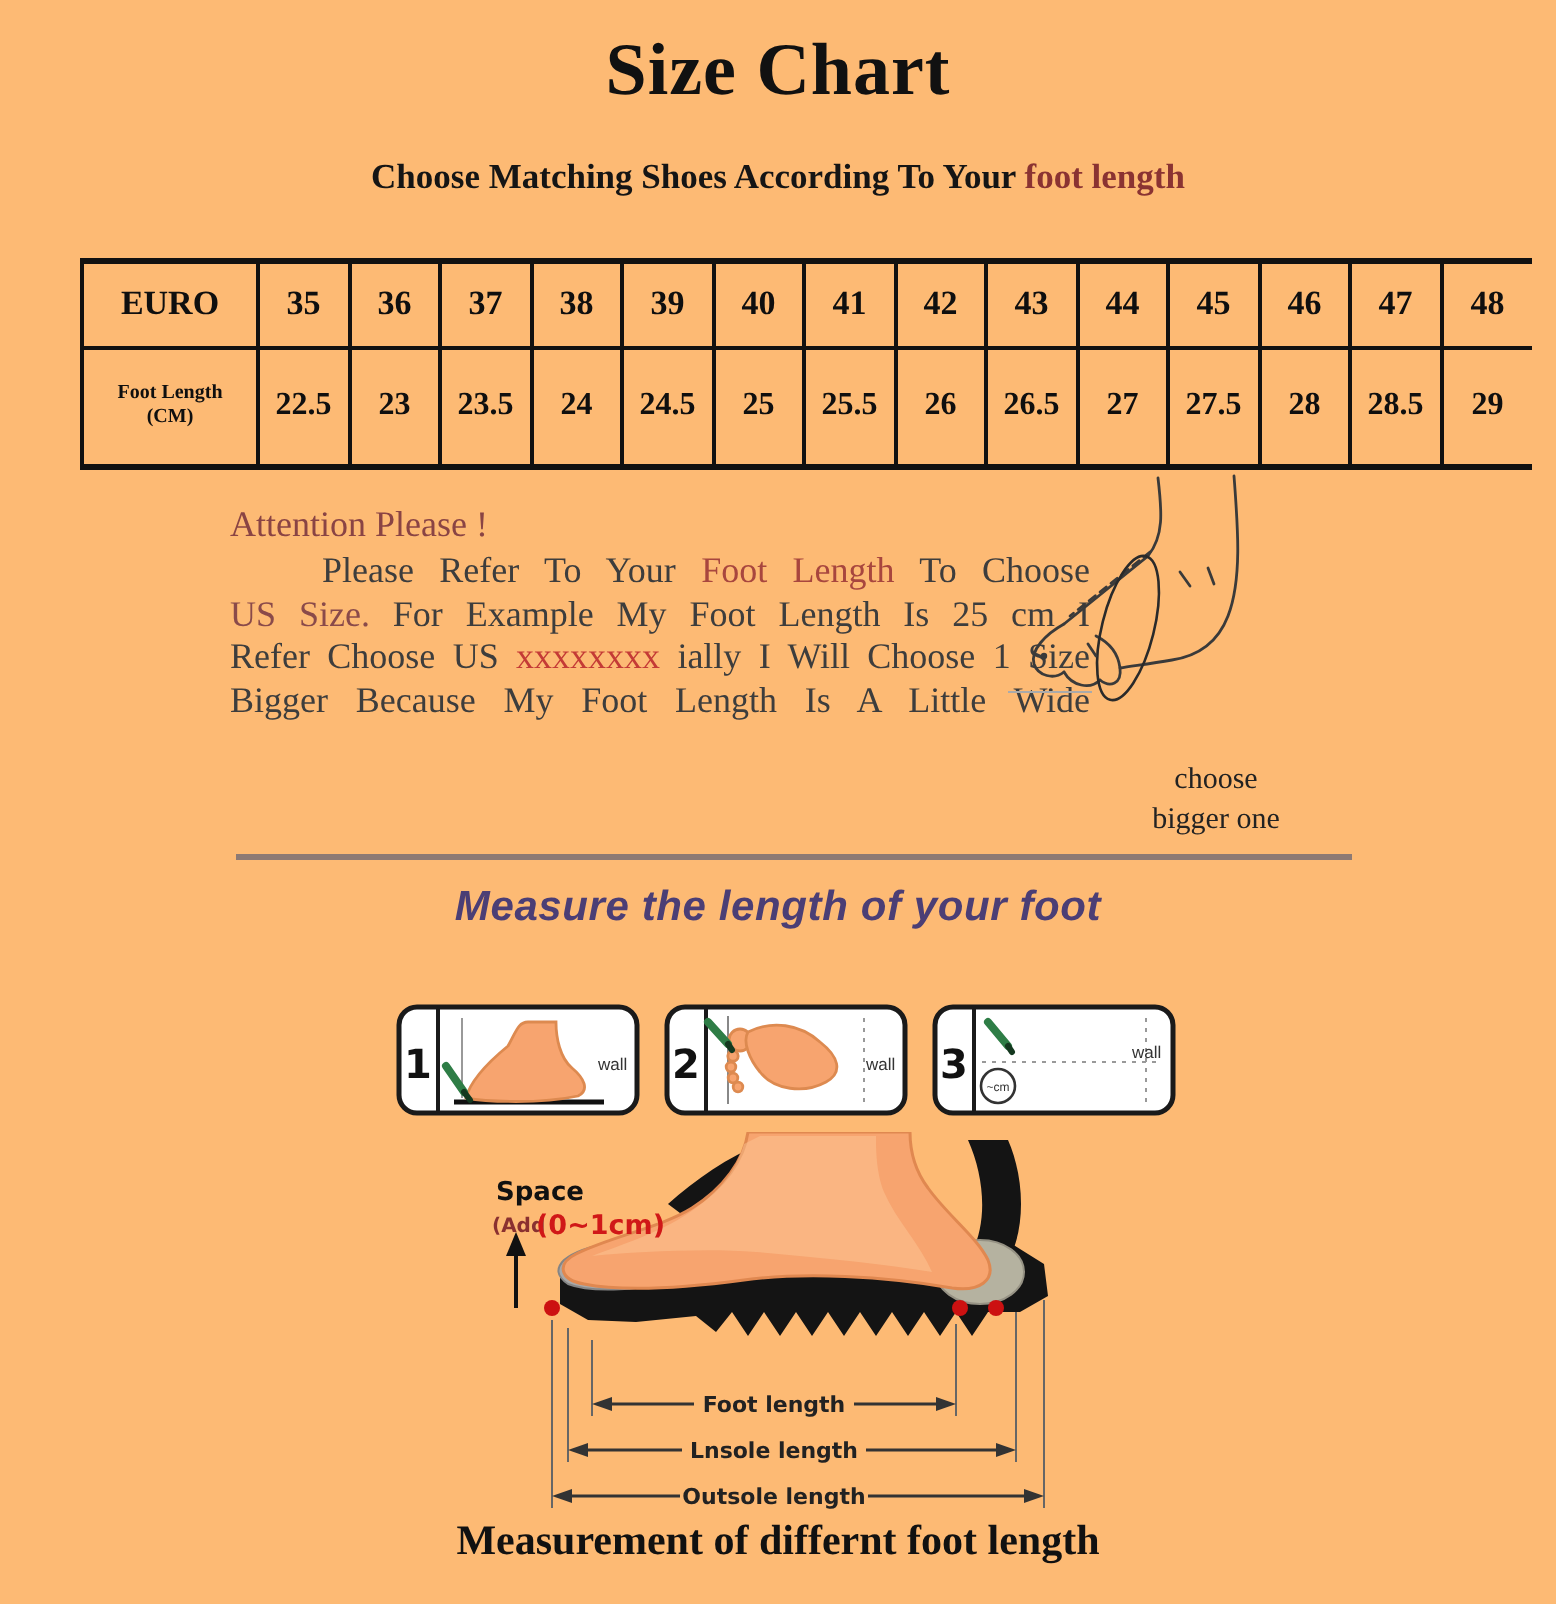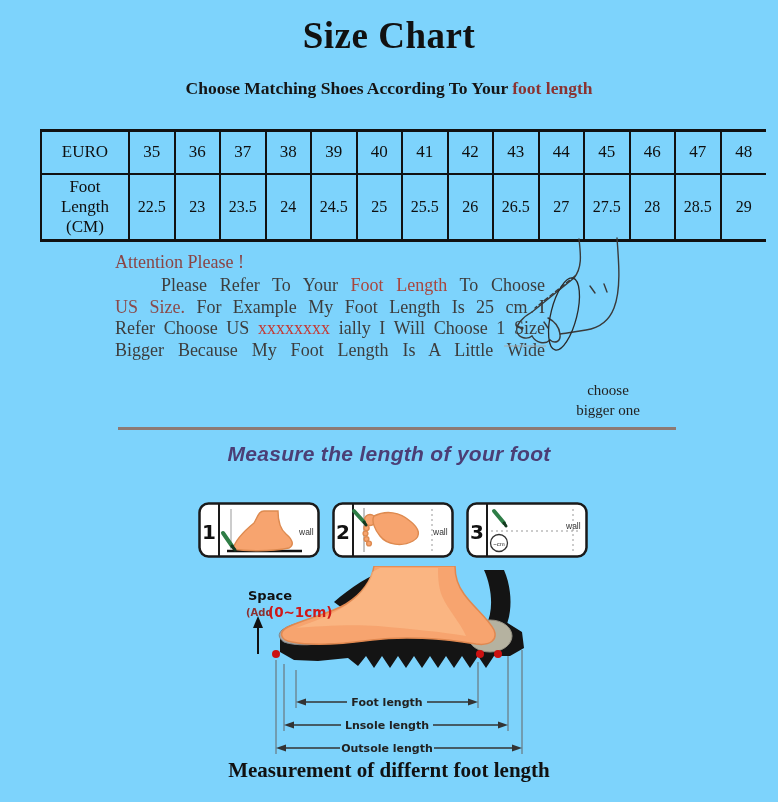--- a/index.html
+++ b/index.html
@@ -1,35 +1,35 @@
 <!DOCTYPE html>
 <html><head>
 <meta charset="utf-8">
 <style>
   html,body{margin:0;padding:0;background:#fff;}
-  .page{position:relative;width:778px;height:802px;background:#7dd3fc;overflow:hidden;
+  .page{position:relative;width:778px;height:802px;background:#fdba74;overflow:hidden;
         font-family:"Liberation Serif",serif;color:#1a1a1a;}
 
   .title{position:absolute;top:14px;left:0;width:778px;text-align:center;
          font-size:37px;font-weight:bold;letter-spacing:0.5px;color:#111;}
   .subtitle{position:absolute;top:78px;left:0;width:778px;text-align:center;
             font-size:17.5px;font-weight:bold;color:#151515;}
   .subtitle .hl{color:#8a3332;}
 
   
   .size-table{position:absolute;top:129px;left:40px;width:726px;border-collapse:collapse;
-              table-layout:fixed;font-family:"Liberation Serif",serif;font-weight:normal;color:#0f0f0f;}
+              table-layout:fixed;font-family:"Liberation Serif",serif;font-weight:bold;color:#0f0f0f;}
   .size-table td{border-left:2px solid #111;text-align:center;vertical-align:middle;padding:0;}
   .size-table td.no-right{border-right:none;}
   .size-table tr.r1{height:43px;border-top:3px solid #111;border-bottom:2.5px solid #111;}
   .size-table tr.r2{height:60px;border-bottom:3px solid #111;}
   .size-table .hcell{width:86px;font-size:17px;}
   .size-table tr.r1 td{font-size:17px;}
   .size-table tr.r2 td{font-size:16px;}
-  .size-table tr.r2 td.hcell{font-size:17px;line-height:1.18;padding:2px 6px;margin-top:35px;}
+  .size-table tr.r2 td.hcell{font-size:10px;line-height:1.18;padding:2px 6px;margin-top:35px;}
 
   
   .attention{position:absolute;top:252px;left:115px;width:430px;font-size:18px;
              line-height:21.8px;color:#3d3d3d;}
   .attention .att-head{color:#8a4444;margin-bottom:1px;}
   .aline{display:block;text-align:justify;text-align-last:justify;}
   .aline.first{padding-left:46px;}
   .aline.last{text-align-last:left;}
   .c-footlen{color:#a8463e;}
   .c-ussize{color:#8a4a4a;}

